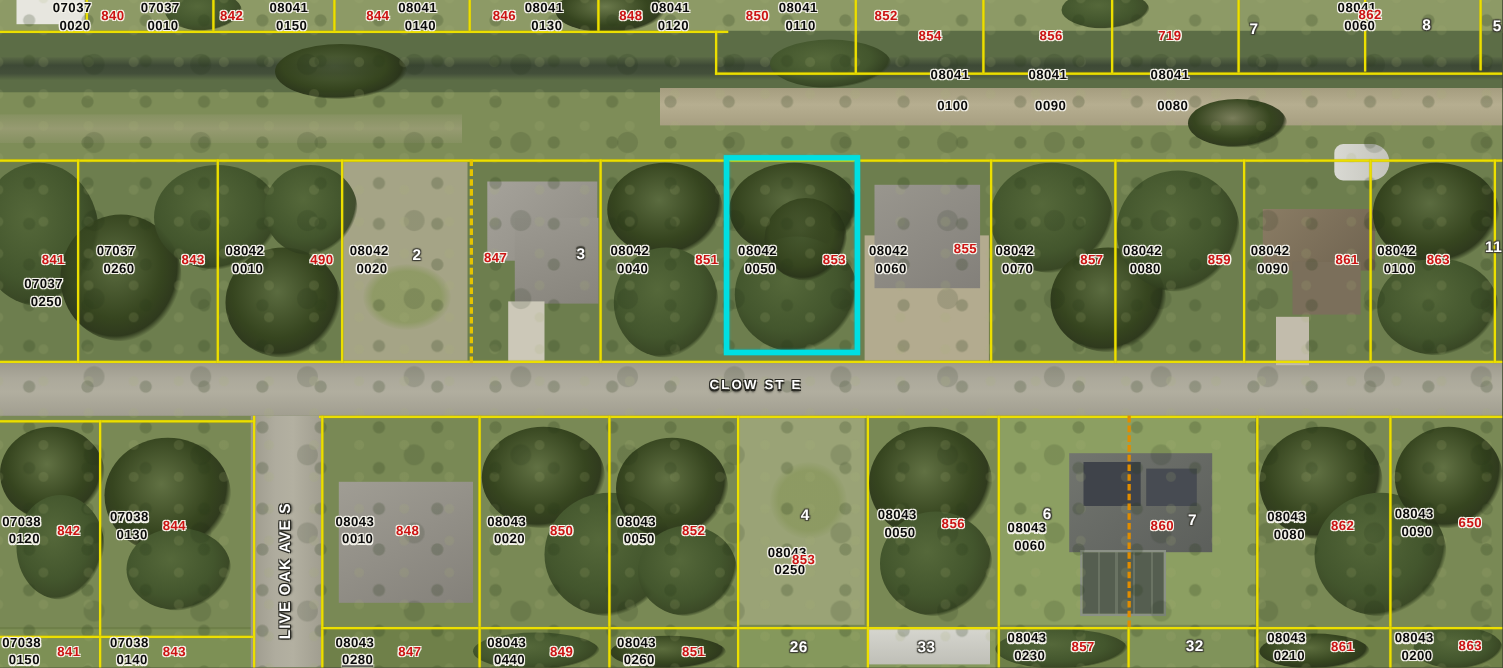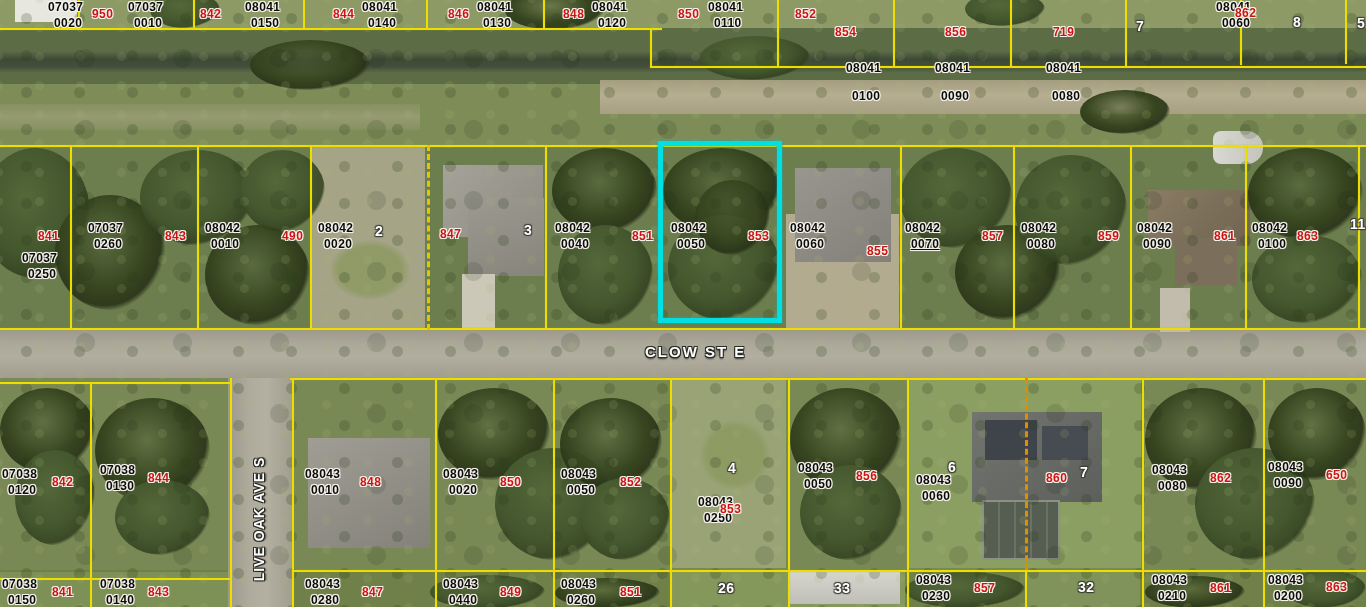--- a/index.html
+++ b/index.html
@@ -20,21 +20,21 @@
   .roadv{position:absolute;background:linear-gradient(90deg,#9d9a8d,#afac9e 35%,#b3b0a1 60%,#a19e90);}
   .vl{position:absolute;width:2px;background:#ecdf00;box-shadow:0 0 1px #b7a900;}
   .hl{position:absolute;height:2px;background:#ecdf00;box-shadow:0 0 1px #b7a900;}
   .vdash{position:absolute;width:0;border-left:3px dashed #e5c400;}
   .vdash.or{border-left:3px dashed #e08d00;}
   #sel{position:absolute;border:5px solid #00dfe2;box-shadow:0 0 2px #00b5bb, inset 0 0 2px #00b5bb;}
   .lab{position:absolute;font-size:12px;font-weight:bold;line-height:13px;letter-spacing:.4px;white-space:nowrap;}
   .lab.p{color:#0b0b0b;text-shadow:-1px -1px 0 #f4f2ea,1px -1px 0 #f4f2ea,-1px 1px 0 #f4f2ea,1px 1px 0 #f4f2ea,0 0 2px #f4f2ea;}
   .lab.r{color:#cc1414;z-index:6;text-shadow:-1px -1px 0 #f7f3ea,1px -1px 0 #f7f3ea,-1px 1px 0 #f7f3ea,1px 1px 0 #f7f3ea;}
   .lab.w{color:#ffffff;font-size:14px;text-shadow:-1px -1px 1px #3c3c34,1px -1px 1px #3c3c34,-1px 1px 1px #3c3c34,1px 1px 1px #3c3c34;}
-  .street{position:absolute;color:#fff;font-size:15px;font-weight:bold;letter-spacing:2px;white-space:nowrap;
+  .street{position:absolute;color:#fff;font-size:12px;font-weight:bold;letter-spacing:2px;white-space:nowrap;
     text-shadow:-1px -1px 0 #2a2a24,1px -1px 0 #2a2a24,-1px 1px 0 #2a2a24,1px 1px 0 #2a2a24,0 2px 2px #2a2a24;}
   #liveoak{transform:rotate(-90deg);transform-origin:center;letter-spacing:1px;font-size:14px;}
   #labels,#lines{position:absolute;inset:0;}
 </style>
 </head>
 <body>
 
 <div id="map">
 
   <div class="band" style="top:0;height:30px;background:#8d9a66;"></div>
@@ -173,21 +173,21 @@
   <div id="sel" style="left:658px;top:141px;width:124px;height:182px;"></div>
 
   <div class="street" style="left:645px;top:343px;">CLOW ST E</div>
   <div class="street" id="liveoak" style="left:186px;top:511px;width:145px;text-align:center;">LIVE OAK AVE S</div>
 
   <div id="labels">
       <div class="lab p" style="left: 48px; top: 1px;">
         <div>07037</div>
         <div style="margin-top: 3px; margin-left: 6px;">0020</div>
       </div>
-      <div class="lab r" style="left: 92px; top: 8px;">950</div>
+      <div class="lab r" style="left: 92px; top: 8px;">840</div>
       <div class="lab p" style="left: 128px; top: 1px;">
         <div>07037</div>
         <div style="margin-top: 3px; margin-left: 6px;">0010</div>
       </div>
       <div class="lab r" style="left: 200px; top: 8px;">842</div>
       <div class="lab p" style="left: 245px; top: 1px;">
         <div>08041</div>
         <div style="margin-top: 3px; margin-left: 6px;">0150</div>
       </div>
       <div class="lab r" style="left: 333px; top: 8px;">844</div>
@@ -263,24 +263,24 @@
       <div class="lab r" style="left: 632px; top: 230px;">851</div>
       <div class="lab p" style="left: 671px; top: 222px;">
         <div>08042</div>
         <div style="margin-top: 3px; margin-left: 6px;">0050</div>
       </div>
       <div class="lab r" style="left: 748px; top: 230px;">853</div>
       <div class="lab p" style="left: 790px; top: 222px;">
         <div>08042</div>
         <div style="margin-top: 3px; margin-left: 6px;">0060</div>
       </div>
-      <div class="lab r" style="left: 867px; top: 245px;">855</div>
+      <div class="lab r" style="left: 867px; top: 220px;">855</div>
       <div class="lab p" style="left: 905px; top: 222px;">
         <div>08042</div>
-        <div style="margin-top: 3px; margin-left: 6px; text-decoration: underline;">0070</div>
+        <div style="margin-top: 3px; margin-left: 6px;">0070</div>
       </div>
       <div class="lab r" style="left: 982px; top: 230px;">857</div>
       <div class="lab p" style="left: 1021px; top: 222px;">
         <div>08042</div>
         <div style="margin-top: 3px; margin-left: 6px;">0080</div>
       </div>
       <div class="lab r" style="left: 1098px; top: 230px;">859</div>
       <div class="lab p" style="left: 1137px; top: 222px;">
         <div>08042</div>
         <div style="margin-top: 3px; margin-left: 6px;">0090</div>
@@ -350,21 +350,21 @@
         <div style="margin-top: 3px; margin-left: 6px;">0150</div>
       </div>
       <div class="lab r" style="left: 52px; top: 586px;">841</div>
       <div class="lab p" style="left: 100px; top: 578px;">
         <div>07038</div>
         <div style="margin-top: 3px; margin-left: 6px;">0140</div>
       </div>
       <div class="lab r" style="left: 148px; top: 586px;">843</div>
       <div class="lab p" style="left: 305px; top: 578px;">
         <div>08043</div>
-        <div style="margin-top: 3px; margin-left: 6px;">0280</div>
+        <div style="margin-top: 3px; margin-left: 6px; text-decoration: underline;">0280</div>
       </div>
       <div class="lab r" style="left: 362px; top: 586px;">847</div>
       <div class="lab p" style="left: 443px; top: 578px;">
         <div>08043</div>
         <div style="margin-top: 3px; margin-left: 6px;">0440</div>
       </div>
       <div class="lab r" style="left: 500px; top: 586px;">849</div>
       <div class="lab p" style="left: 561px; top: 578px;">
         <div>08043</div>
         <div style="margin-top: 3px; margin-left: 6px;">0260</div>

